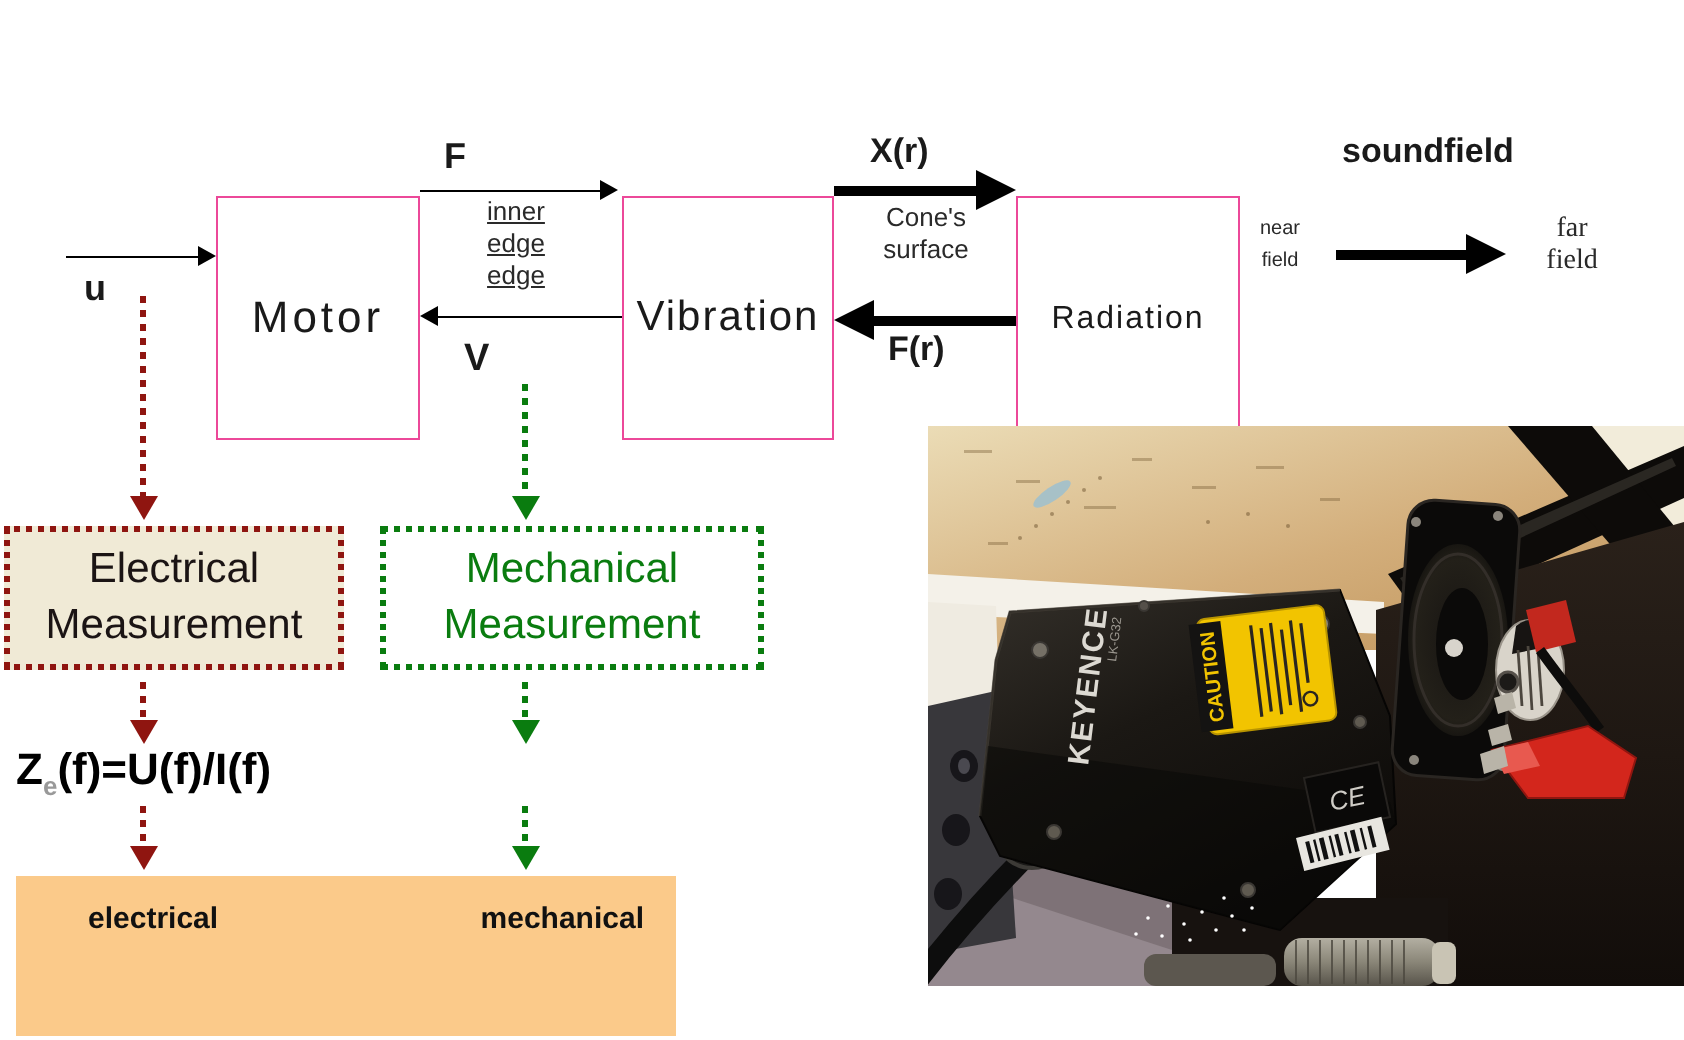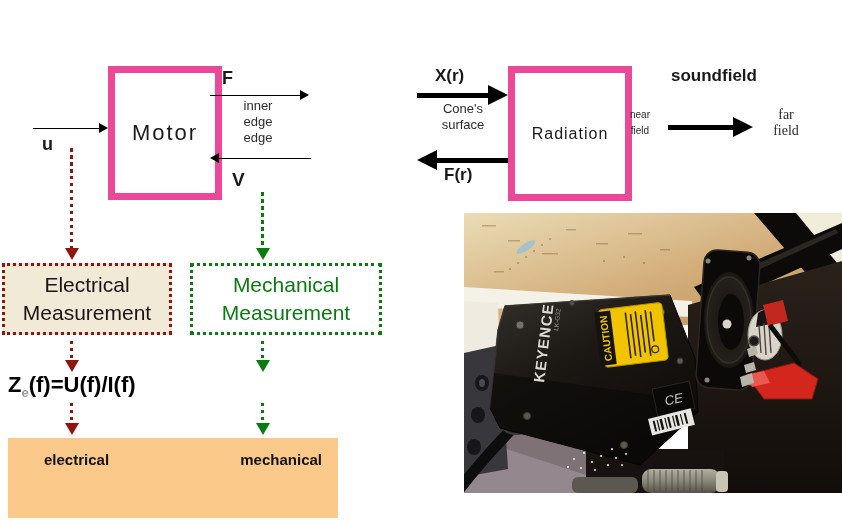--- a/index.html
+++ b/index.html
@@ -1,21 +1,21 @@
 <!DOCTYPE html>
 <html><head>
 <meta charset="utf-8">
 <style>
   html,body{margin:0;padding:0;background:#fff;}
   #stage{position:relative;width:842px;height:520px;background:#fff;overflow:hidden;
          font-family:"Liberation Sans","DejaVu Sans",sans-serif;color:#000;}
   .abs{position:absolute;}
   
-  .blockbox{position:absolute;background:#fff;border:7px solid #ec4899;
-            display:flex;align-items:center;justify-content:center;}
+  .blockbox{position:absolute;background:#fff;border:1px solid #ec4899;
+            display:flex;align-items:center;justify-content:center;margin-top:32px;}
   .blockbox .bb-label{font-size:22px;color:#1a1a1a;letter-spacing:2px;}
   
   .hline{position:absolute;height:1px;background:#000;}
   .tri-r{position:absolute;width:0;height:0;border-top:5px solid transparent;
          border-bottom:5px solid transparent;border-left:9px solid #000;}
   .tri-l{position:absolute;width:0;height:0;border-top:5px solid transparent;
          border-bottom:5px solid transparent;border-right:9px solid #000;}
   
   .hthick{position:absolute;height:5px;background:#000;}
   .tri-big-r{position:absolute;width:0;height:0;border-top:10px solid transparent;
@@ -57,30 +57,33 @@
   <div class="lbl-bold" style="left:42px;top:134px;font-size:18px;">u</div>
 
   <div class="blockbox" style="left:108px;top:66px;width:100px;height:120px;">
     <span class="bb-label">Motor</span>
   </div>
 
   <div class="lbl-bold" style="left:222px;top:68px;font-size:18px;">F</div>
   <div class="hline" style="left:210px;top:95px;width:92px;"></div>
   <div class="tri-r" style="left:300px;top:90px;"></div>
 
-  <div class="lbl-small" style="left:226px;top:98px;width:64px;">
+  <div class="lbl-small" style="left:226px;top:98px;width:64px;text-decoration:underline;">
     <div>inner</div>
     <div>edge</div>
     <div>edge</div>
   </div>
 
   <div class="hline" style="left:219px;top:158px;width:92px;"></div>
   <div class="tri-l" style="left:210px;top:153px;"></div>
   <div class="lbl-bold" style="left:232px;top:169px;font-size:19px;">V</div>
 
+  <div class="blockbox" style="left:311px;top:66px;width:104px;height:120px;">
+    <span class="bb-label" style="letter-spacing:1px;font-size:21px;">Vibration</span>
+  </div>
 
   <div class="lbl-bold" style="left:435px;top:66px;">X(r)</div>
   <div class="hthick" style="left:417px;top:93px;width:72px;"></div>
   <div class="tri-big-r" style="left:488px;top:85px;"></div>
 
   <div class="lbl-small" style="left:428px;top:101px;width:70px;">
     <div>Cone's</div>
     <div>surface</div>
   </div>
 

